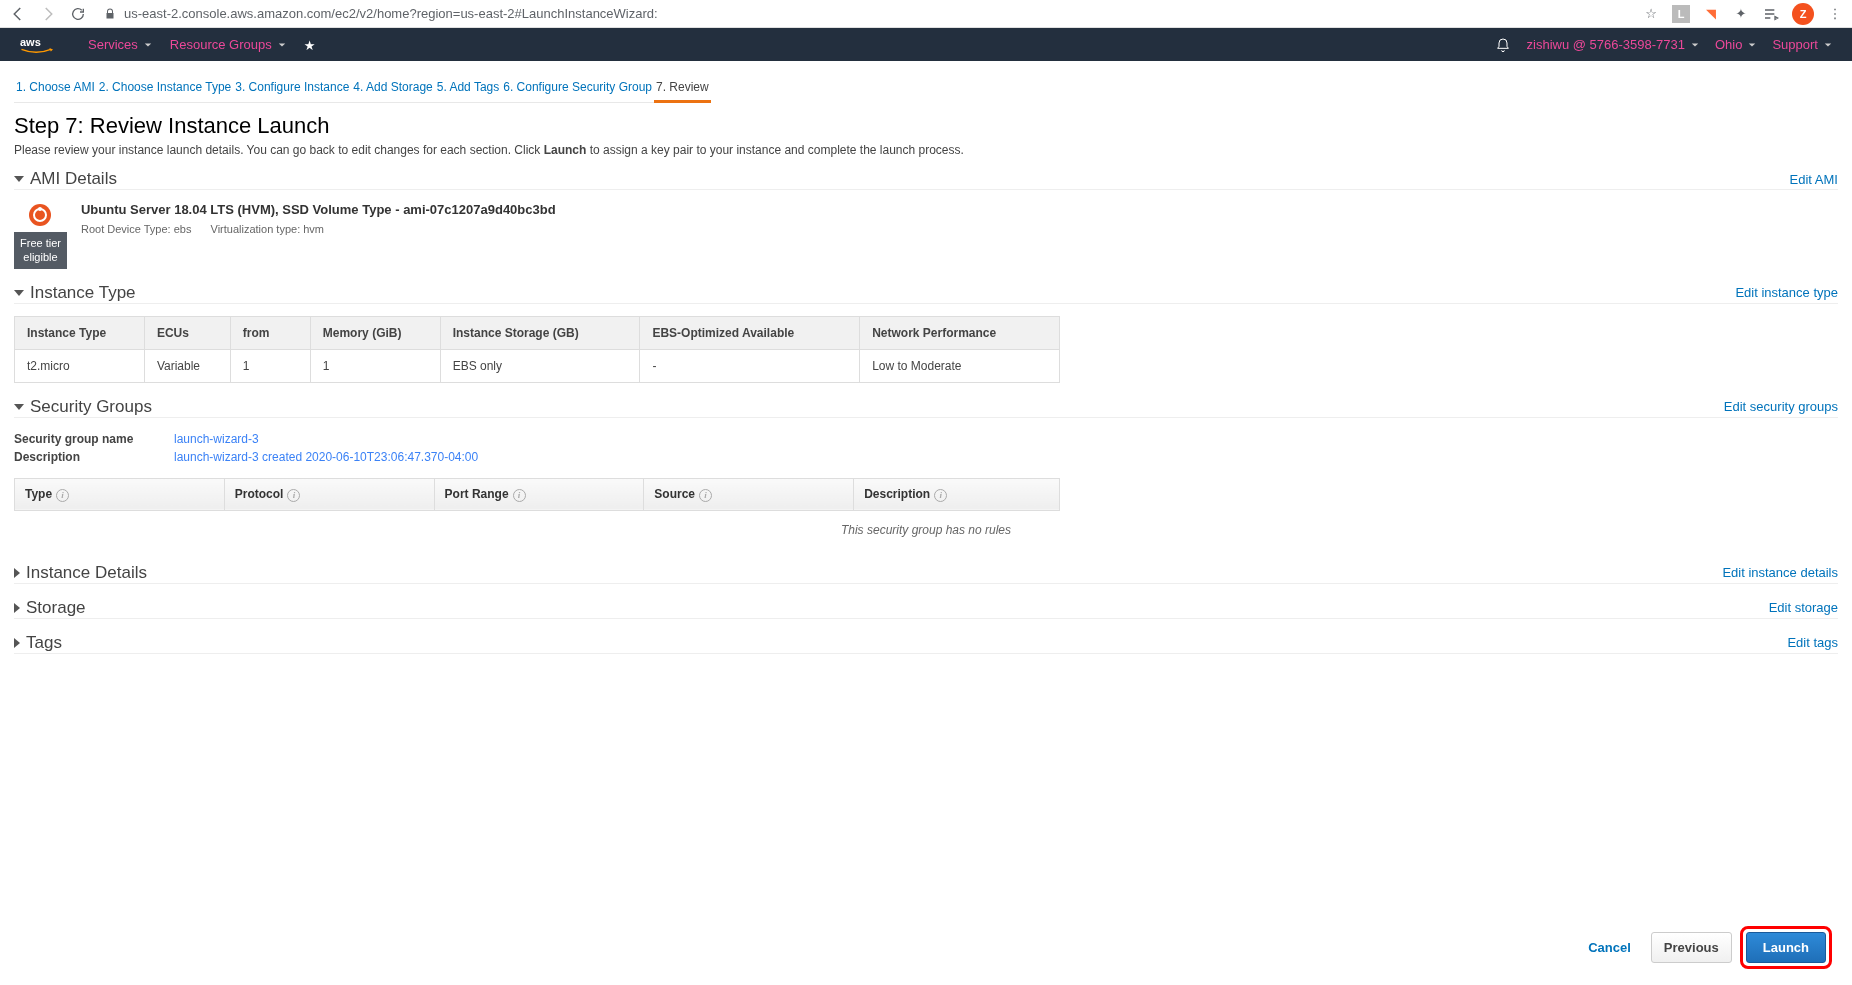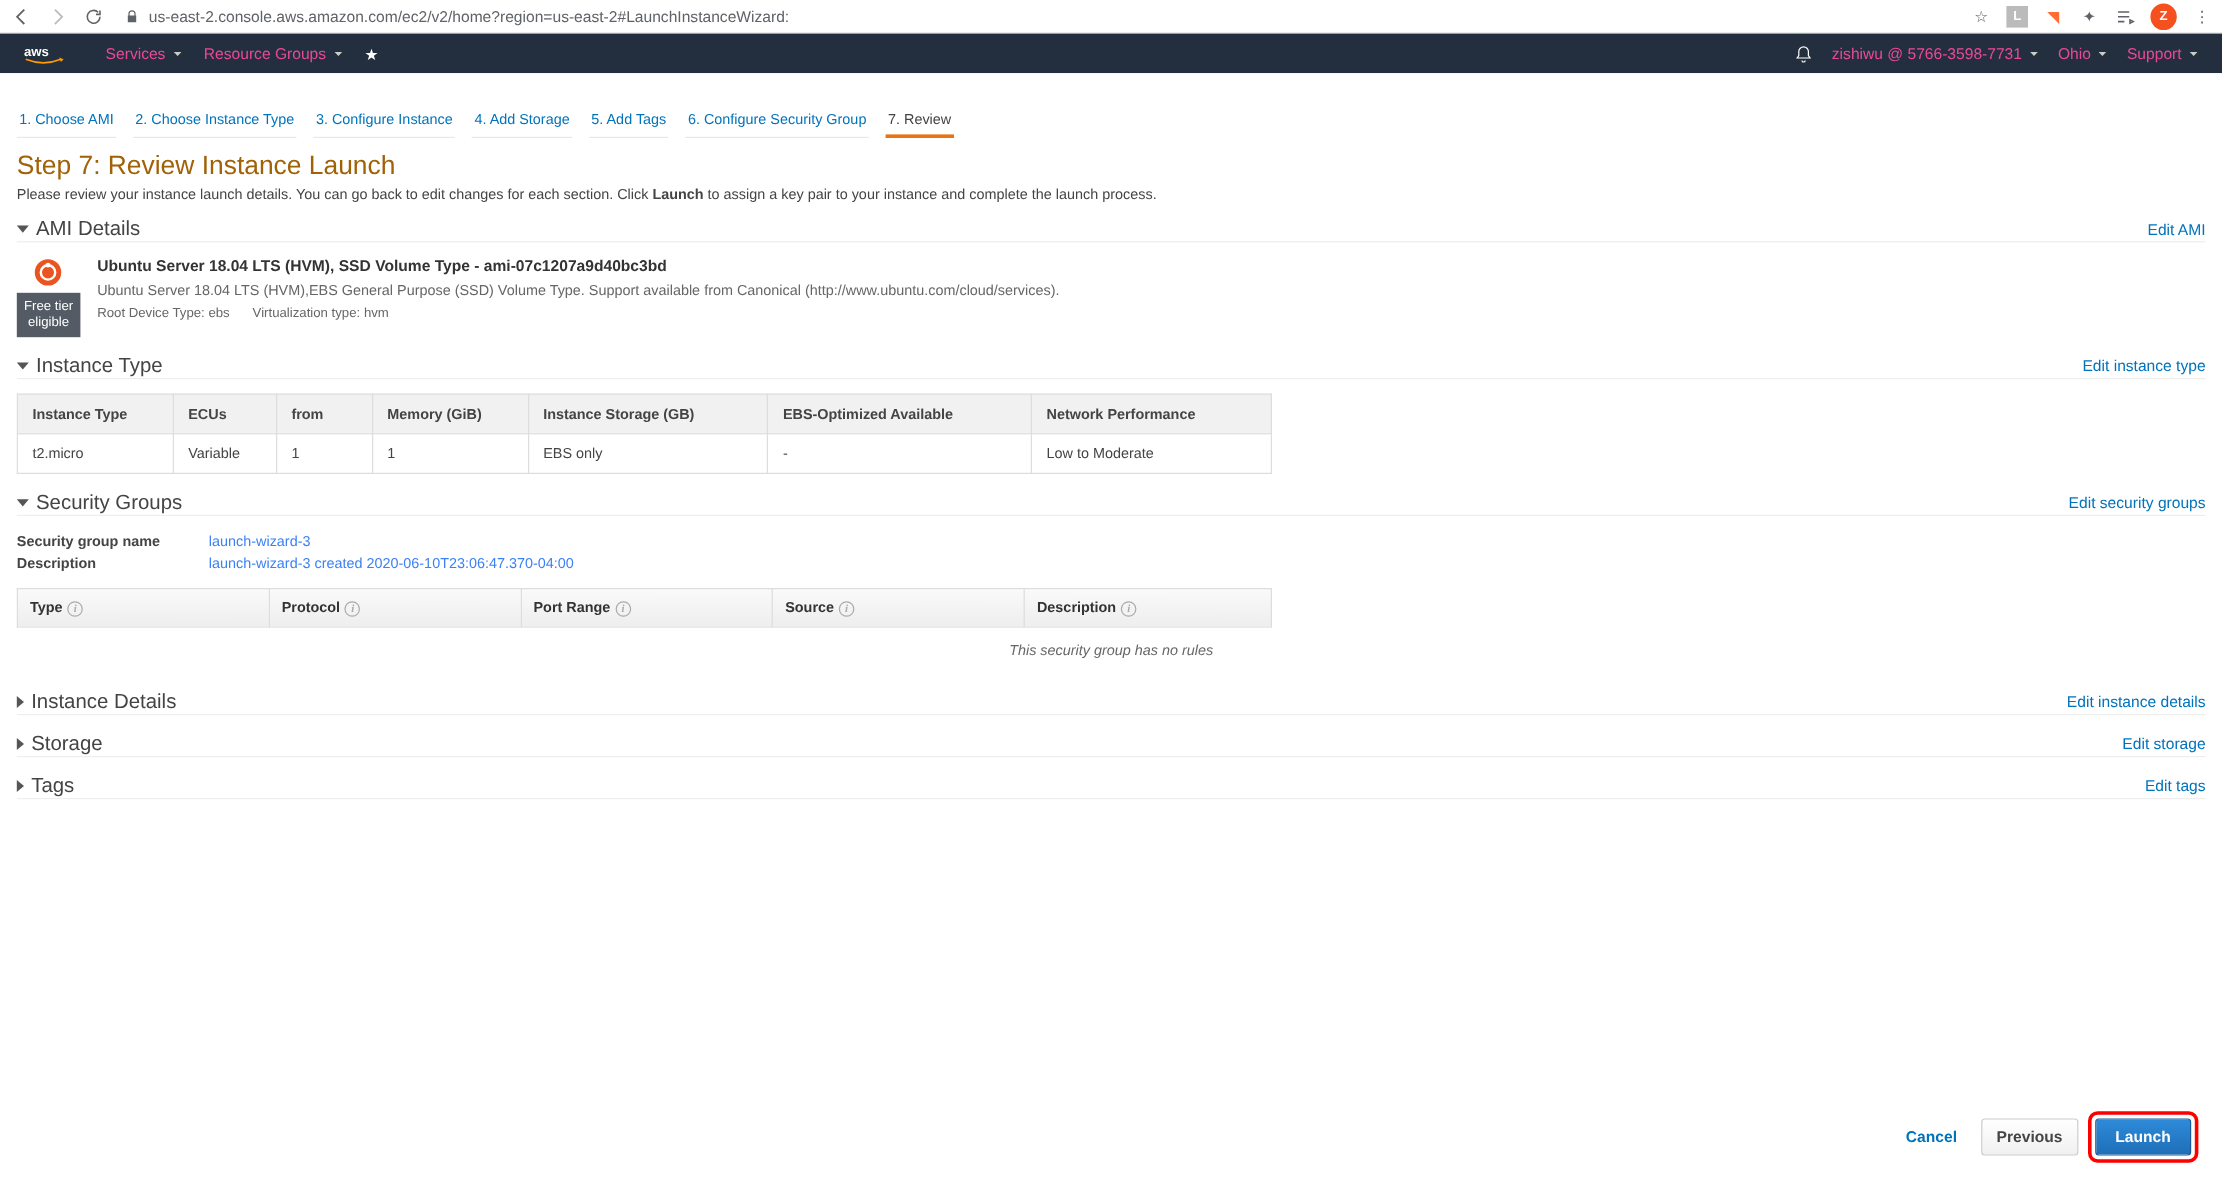--- a/index.html
+++ b/index.html
@@ -21,27 +21,27 @@
 .aws-logo { height: 20px; margin-right: 24px; display:flex;align-items:center; }
 .aws-logo svg { height: 20px; }
 .top-menu { display: flex; align-items: center; gap: 18px; }
 .top-menu-item { display: flex; align-items: center; gap: 6px; cursor: pointer; color: #ec4899; }
 .chev-down { width: 8px; height: 8px; }
 .pin-ic { color: #fff; width: 14px; height: 14px; }
 .aws-bar-right { margin-left: auto; display: flex; align-items: center; gap: 16px; }
 .bell-ic { width: 16px; height: 16px; color: #fff; }
 
 
-.wiz-tabs { display: flex; padding: 24px 14px 0; gap: 14px; background:#fff; }
+.wiz-tabs { display: flex; padding: 12px 14px 0; background:#fff; }
 .wiz-tab { border-bottom: 1px solid #e8e8e8; padding: 7px 2px 6px; font-size: 12px; color: #0073bb; cursor: pointer; }
 .wiz-tab.active { color: #444; border-bottom: 3px solid #ec7211; font-weight: normal; }
 
 
 .content { padding: 10px 14px 90px; }
-.step-title { font-size: 22px; font-weight: 300; color: #a16207; margin-bottom: 4px; }
+.step-title { font-size: 22px; font-weight: 300; color: #000000; margin-bottom: 4px; }
 .step-desc { font-size: 12px; color: #444; margin-bottom: 12px; }
 .step-desc b { font-weight: bold; }
 
 .section { margin-bottom: 14px; }
 .sect-head { display: flex; align-items: center; border-bottom: 1px solid #eee; padding-bottom: 0; }
 .sect-caret { width: 0; height: 0; margin-right: 6px; display:inline-block; }
 .caret-down { border-left: 5px solid transparent; border-right: 5px solid transparent; border-top: 6px solid #555; }
 .caret-right { border-top: 5px solid transparent; border-bottom: 5px solid transparent; border-left: 6px solid #555; }
 .sect-title { font-size: 17px; font-weight: 400; color: #444; cursor: pointer; }
 .sect-edit { margin-left: auto; color: #0073bb; font-size: 13px; cursor: pointer; }
@@ -193,21 +193,20 @@
     <div class="ami-body">
       <div class="ami-left">
         <div class="ubuntu-ic"></div>
         <div class="free-tier">
           <div>Free tier</div>
           <div>eligible</div>
         </div>
       </div>
       <div class="ami-right">
         <div class="ami-name">Ubuntu Server 18.04 LTS (HVM), SSD Volume Type - ami-07c1207a9d40bc3bd</div>
-        <div class="ami-desc">Ubuntu Server 18.04 LTS (HVM),EBS General Purpose (SSD) Volume Type. Support available from Canonical (http://www.ubuntu.com/cloud/services).</div>
         <div class="ami-meta">
           <span>Root Device Type: ebs</span>
           <span>Virtualization type: hvm</span>
         </div>
       </div>
     </div>
   </div>
 
   <div class="section">
     <div class="sect-head">

